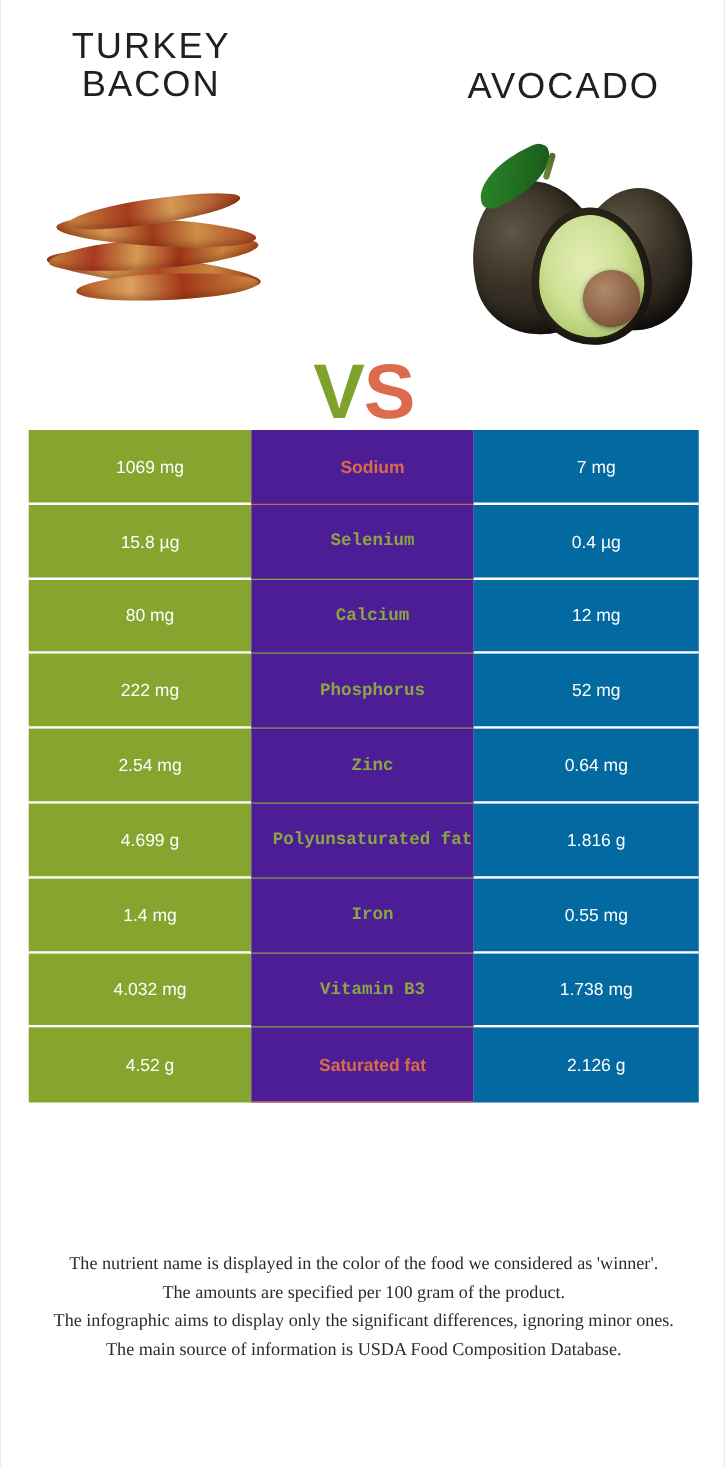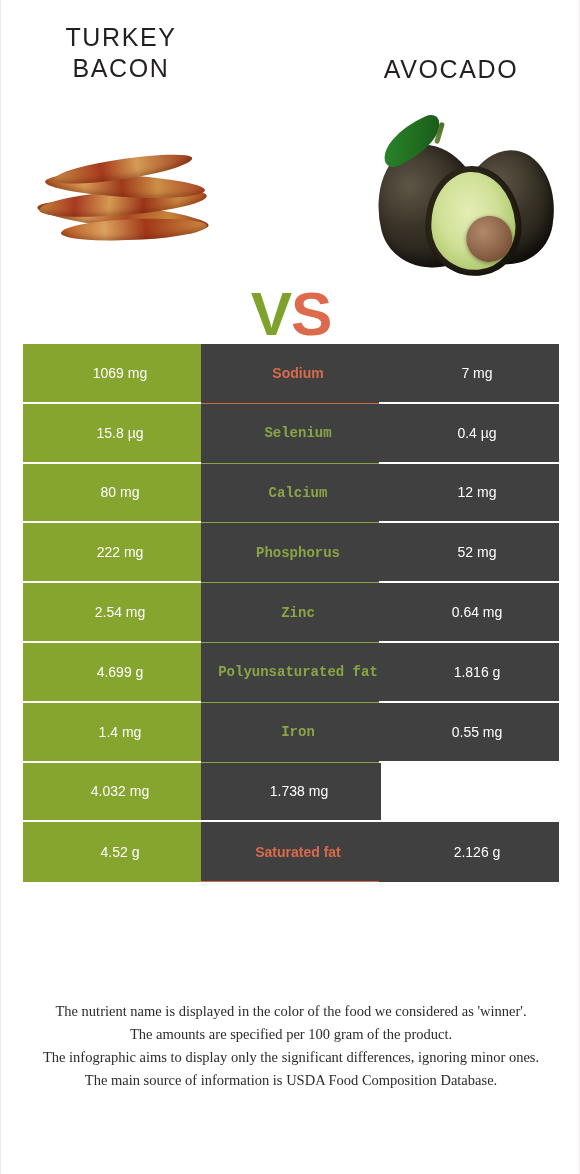--- a/index.html
+++ b/index.html
@@ -20,21 +20,21 @@
   }
 
   
   .titles{
     position:absolute;top:22px;left:0;width:580px;height:80px;
   }
   .title{
     position:absolute;
     font-family:"Liberation Sans", sans-serif;
     font-weight:300;
-    font-size:25px;
+    font-size:29px;
     letter-spacing:1.6px;
     color:#231f20;
     line-height:31px;
     text-align:center;
     white-space:pre-line;
   }
   .title-left{left:40px;width:160px;top:0;}
   .title-right{left:350px;width:200px;top:32px;}
 
   
@@ -118,26 +118,26 @@
     font-size:14px;
     box-sizing:border-box;
     text-align:center;
     padding-left:16px;
   }
   .cell-left{
     width:178px;background:#85A52E;color:#ffffff;
     border-bottom:2px solid #ffffff;
   }
   .cell-mid{
-    width:178px;background:#404040;
+    width:178px;background:#4c1d95;
     font-weight:bold;font-size:14px;
     border-bottom:1px solid #cfcfcf;
   }
   .cell-right{
-    width:180px;background:#404040;color:#ffffff;
+    width:180px;background:#0369a1;color:#ffffff;
     border-bottom:2px solid #ffffff;
   }
   .row:last-child .cell-left,
   .row:last-child .cell-right{border-bottom:none;}
   .row.win-green .cell-mid{color:#8AA545;border-bottom-color:#8AA545;font-family:Liberation Mono, monospace;}
   .row.win-orange .cell-mid{color:#D96A4A;border-bottom-color:#C96A4A;}
 
   
   .footer{
     position:absolute;left:34px;top:1000px;width:512px;
@@ -219,20 +219,21 @@
         <div class="cell cell-mid">Polyunsaturated fat</div>
         <div class="cell cell-right">1.816 g</div>
       </div>
       <div class="row win-green">
         <div class="cell cell-left">1.4 mg</div>
         <div class="cell cell-mid">Iron</div>
         <div class="cell cell-right">0.55 mg</div>
       </div>
       <div class="row win-green">
         <div class="cell cell-left">4.032 mg</div>
+        <div class="cell cell-mid">Vitamin B3</div>
         <div class="cell cell-right">1.738 mg</div>
       </div>
       <div class="row win-orange">
         <div class="cell cell-left">4.52 g</div>
         <div class="cell cell-mid">Saturated fat</div>
         <div class="cell cell-right">2.126 g</div>
       </div>
     </div>
 
   <div class="footer">

